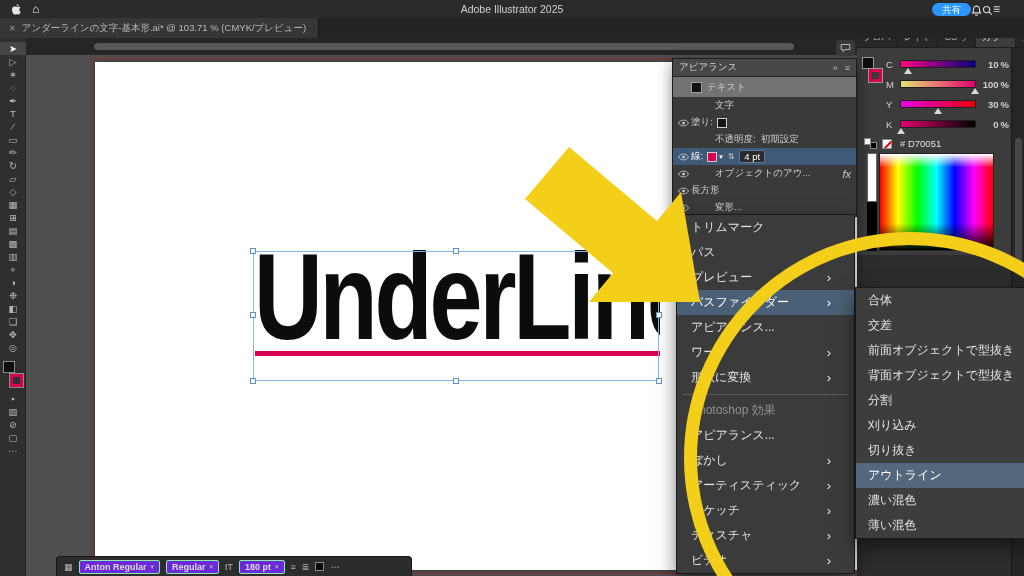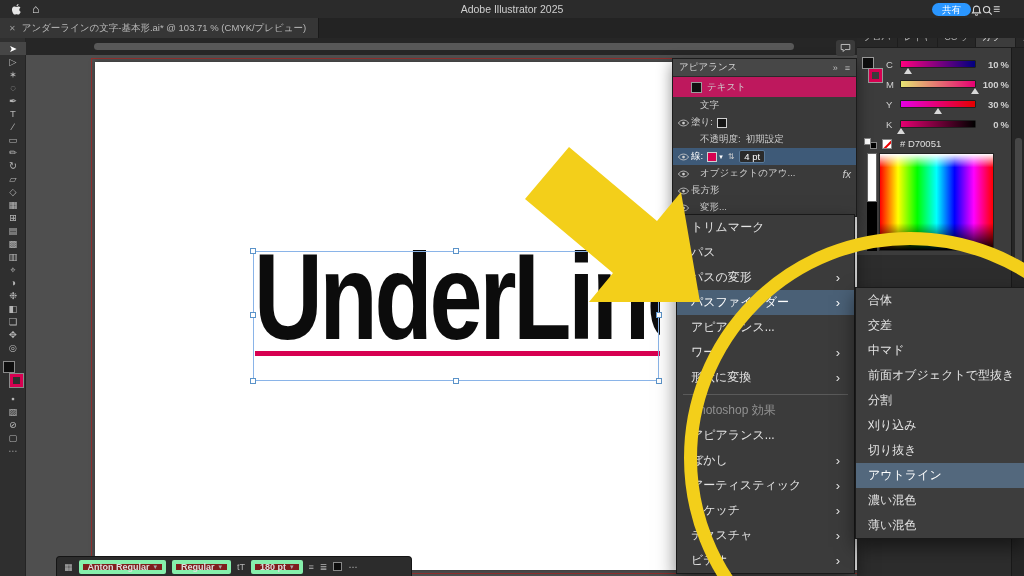--- a/index.html
+++ b/index.html
@@ -42,37 +42,37 @@
 .big-text{position:absolute;left:0;top:-7px;font-size:122px;line-height:1;font-weight:700;letter-spacing:-4px;color:#0c0c0c;transform:scaleX(.78);transform-origin:0 0;white-space:nowrap;}
 .art-underline{position:absolute;left:1px;top:108px;width:405px;height:5px;background:#D70051;}
 .bubble-btn{position:absolute;left:836px;top:40px;width:19px;height:16px;background:#3a3a3a;border-radius:3px;z-index:52;display:flex;align-items:center;justify-content:center;}
 .bubble-btn svg{width:11px;height:10px;fill:none;stroke:#cfcfcf;stroke-width:1.1;}
 
 .ap-panel{position:absolute;left:672px;top:58px;width:185px;background:#3a3a3a;border:1px solid #1c1c1c;box-shadow:0 6px 14px rgba(0,0,0,.45);z-index:15;}
 .ap-header{height:18px;background:#474747;display:flex;align-items:center;padding:0 6px;border-bottom:1px solid #2a2a2a;}
 .ap-title{font-size:9.5px;color:#d6d6d6;}
 .ap-hicons{margin-left:auto;display:flex;gap:7px;font-size:9px;color:#bdbdbd;}
 .ap-row{height:17px;display:flex;align-items:center;padding:0 5px 0 3px;font-size:9.5px;color:#cfcfcf;}
-.ap-row:first-child{height:20px;background:#be185d;}
+.ap-row:first-child{height:20px;background:#737373;}
 .ap-row.sel{background:#3E5A78;color:#fff;}
 .ap-eye{width:15px;display:flex;justify-content:center;visibility:hidden;flex:none;}
 .ap-eye.on{visibility:visible;}
 .ap-eye svg{width:11px;height:8px;}
-.ap-row.ind .ap-label{margin-left:9px;}
+.ap-row.ind .ap-label{margin-left:24px;}
 .ap-label{white-space:nowrap;overflow:hidden;}
 .ap-thumb{width:11px;height:11px;background:#111;border:1px solid #9c9c9c;margin-right:5px;flex:none;}
 .ap-swatch{width:10px;height:10px;border:1px solid #cfcfcf;margin-left:4px;flex:none;}
 .ap-swarrow{font-size:7px;margin-left:2px;}
 .ap-stepper{font-size:8px;margin-left:5px;color:#cfcfcf;}
 .ap-value{margin-left:5px;white-space:nowrap;}
 .ap-value.box{background:#2a2a2a;border:1px solid #5a7a9a;padding:0 4px;height:13px;line-height:11px;border-radius:2px;}
 .ap-fx{margin-left:auto;font-style:italic;font-size:11px;color:#c9c9c9;}
 
 .menu{position:absolute;left:676px;top:214px;width:179px;background:#3b3b3b;border:1px solid #191919;box-shadow:0 8px 18px rgba(0,0,0,.5);z-index:20;}
-.menu-item{height:25px;display:flex;align-items:center;padding:0 14px 0 14px;font-size:12px;color:#e4e4e4;white-space:nowrap;}
+.menu-item{height:25px;display:flex;align-items:center;padding:0 23px 0 14px;font-size:12px;color:#e4e4e4;white-space:nowrap;}
 .menu-item.sel{background:#4A6076;color:#fff;}
 .menu-item.dis{color:#909090;}
 .menu-item.sep{height:8px;padding:0 6px;}
 .menu-item.sep::after{content:"";flex:1;height:1px;background:#5a5a5a;}
 .mi-chev{margin-left:auto;font-size:13px;}
 
 .dock{position:absolute;left:857px;top:28px;width:167px;height:548px;background:#2d2d2d;z-index:10;}
 .dock-tabs{display:flex;height:20px;background:#272727;border-bottom:1px solid #1d1d1d;font-size:9px;color:#b5b5b5;overflow:hidden;}
 .dtab{display:flex;align-items:center;padding:0 6px;border-right:1px solid #1d1d1d;white-space:nowrap;}
 .dtab.active{background:#3c3c3c;color:#efefef;}
@@ -103,21 +103,21 @@
   background:linear-gradient(to bottom,#fff 0%,rgba(255,255,255,0) 14%,rgba(0,0,0,0) 72%,#000 100%),
   linear-gradient(to right,#f00,#ff0 16%,#0f0 33%,#0ff 50%,#00f 66%,#f0f 83%,#f00);}
 .dock-strip{position:absolute;right:0;top:20px;width:13px;height:528px;background:#262626;border-left:1px solid #191919;}
 .dock-strip i{position:absolute;left:3px;top:90px;width:7px;height:130px;background:#474747;border-radius:3px;}
 
 .submenu{position:absolute;left:855px;top:287px;width:170px;background:#3d3d3d;border:1px solid #1a1a1a;box-shadow:0 8px 18px rgba(0,0,0,.5);z-index:30;}
 .sub-item{height:25px;display:flex;align-items:center;padding-left:12px;font-size:12px;color:#e4e4e4;white-space:nowrap;}
 .sub-item.sel{background:#53687D;color:#fff;}
 
 .fontbar{position:absolute;left:56px;top:556px;width:356px;height:20px;background:#2c2c2c;border:1px solid #151515;border-bottom:none;border-radius:4px 4px 0 0;display:flex;align-items:center;gap:6px;padding:0 7px;z-index:25;font-size:9px;color:#ccc;}
-.fb-field{display:flex;align-items:center;gap:4px;background:#7f1d1d;border:4px solid #86efac;border-radius:2px;height:14px;padding:0 5px;color:#ddd;white-space:nowrap;}
+.fb-field{display:flex;align-items:center;gap:4px;background:#6d28d9;border:1px solid #86efac;border-radius:2px;height:14px;padding:0 5px;color:#ddd;white-space:nowrap;}
 .fb-field i{font-style:normal;font-size:7px;color:#aaa;}
 .fb-ic{color:#b5b5b5;font-size:9px;}
 .fb-swatch{width:9px;height:9px;background:#0d0d0d;border:1px solid #888;flex:none;}
 
 .ring{position:absolute;left:684px;top:232px;width:452px;height:452px;border:13px solid #F3CF1A;border-radius:50%;z-index:40;pointer-events:none;}
 .arrow{position:absolute;left:492px;top:128px;width:230px;height:200px;z-index:45;pointer-events:none;}
 </style>
 </head>
 <body>
 
@@ -396,21 +396,21 @@
   <div class="menu">
       <div class="menu-item">
       <span class="mi-label">トリムマーク</span>
 
     </div>
       <div class="menu-item">
       <span class="mi-label">パス</span>
       <span class="mi-chev">›</span>
     </div>
       <div class="menu-item">
-      <span class="mi-label">パスの変形</span>
+      <span class="mi-label">プレビュー</span>
       <span class="mi-chev">›</span>
     </div>
       <div class="menu-item sel">
       <span class="mi-label">パスファインダー</span>
       <span class="mi-chev">›</span>
     </div>
       <div class="menu-item">
       <span class="mi-label">アピアランス...</span>
 
     </div>
@@ -545,24 +545,24 @@
   </div>
 
   <div class="submenu">
       <div class="sub-item">
       <span>合体</span>
     </div>
       <div class="sub-item">
       <span>交差</span>
     </div>
       <div class="sub-item">
-      <span>中マド</span>
-    </div>
-      <div class="sub-item">
       <span>前面オブジェクトで型抜き</span>
+    </div>
+      <div class="sub-item">
+      <span>背面オブジェクトで型抜き</span>
     </div>
       <div class="sub-item">
       <span>分割</span>
     </div>
       <div class="sub-item">
       <span>刈り込み</span>
     </div>
       <div class="sub-item">
       <span>切り抜き</span>
     </div>

